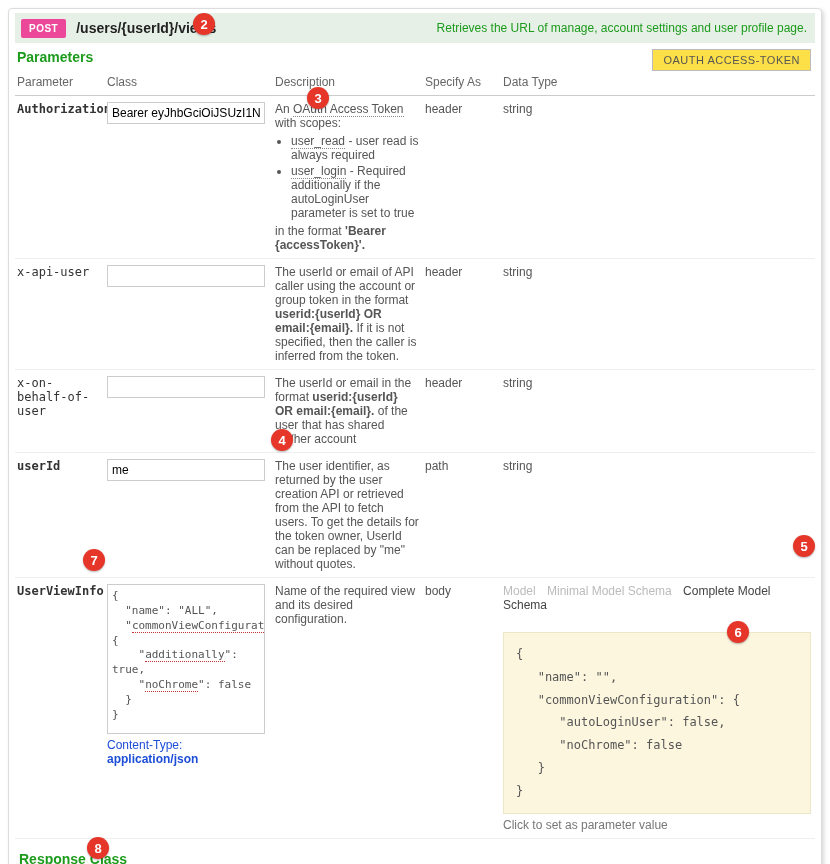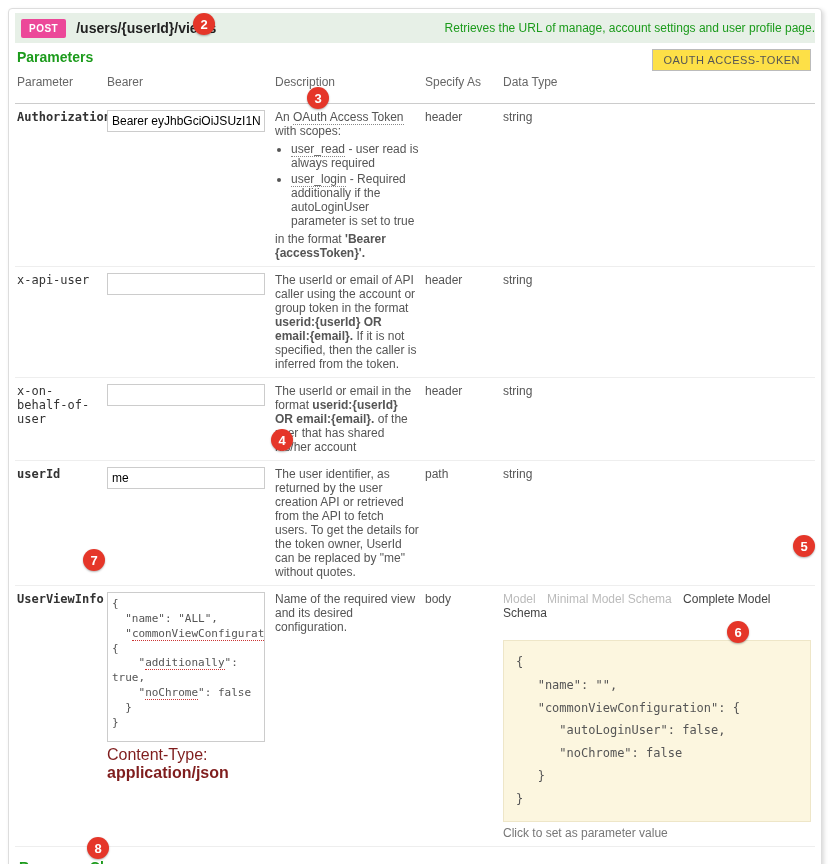--- a/index.html
+++ b/index.html
@@ -38,21 +38,21 @@
     letter-spacing: 0.5px;
   }
   .endpoint-path {
     margin-left: 10px;
     color: #222;
     font-size: 14px;
     font-weight: 600;
   }
   .endpoint-desc {
     position: absolute;
-    right: 0;
+    right: 8px;
     color: #1c9b1c;
     font-size: 12px;
     text-align: right;
   }
   .oauth-btn {
     float: right;
     margin: 6px 4px 0 0;
     background: #fde047;
     border: 1px solid #bbb;
     font-size: 11px;
@@ -71,21 +71,21 @@
   table.params {
     width: 100%;
     border-collapse: collapse;
     table-layout: fixed;
   }
   table.params th {
     text-align: left;
     font-weight: 400;
     color: #666;
     font-size: 12px;
-    padding: 4px 4px 14px 2px;
+    padding: 4px 4px 6px 2px;
     border-bottom: 1px solid #ccc;
     margin-left: 27px;
   }
   table.params td {
     vertical-align: top;
     padding: 6px 4px 6px 2px;
     border-bottom: 1px solid #eee;
     font-size: 12px;
     color: #555;
   }
@@ -99,21 +99,21 @@
   input.pv {
     width: 158px;
     padding: 3px 4px;
     border: 1px solid #ccc;
     font-size: 12px;
     font-family: inherit;
   }
   .desc ul { margin: 4px 0 4px 16px; padding: 0; }
   .desc li { margin: 2px 0; }
   .ulink { color: #555; border-bottom: 1px dotted #888; }
-  .ct-line { font-size: 16px; color: #7f1d1d; margin-top: 4px; }
+  .ct-line { font-size: 12px; color: #1d4ed8; margin-top: 4px; }
 
   .schema-box { position: relative; }
   .schema-tabs { font-size: 12px; color: #bbb; margin-bottom: 20px; user-select: none; }
   .schema-tab { margin-right: 8px; }
   .schema-tab.active { color: #444; }
   .schema-snippet {
     background: #fcf6df;
     border: 1px solid #eee6c8;
     padding: 10px 12px;
     font-family: Consolas, monospace;
@@ -167,21 +167,21 @@
   </div>
 
   <button class="oauth-btn">OAUTH ACCESS-TOKEN</button>
 
   <div class="section-title">Parameters</div>
 
   <table class="params">
     <thead>
       <tr>
         <th class="col-param">Parameter</th>
-        <th class="col-value">Bearer</th>
+        <th class="col-value">Class</th>
         <th class="col-desc">Description</th>
         <th class="col-spec">Specify As</th>
         <th class="col-type">Data Type</th>
       </tr>
     </thead>
     <tbody>
 
       <tr>
         <td><span class="pname required">Authorization</span></td>
         <td><input class="pv" value="Bearer eyJhbGciOiJSUzI1NiIsIng1dSI6I" style=""></td>

